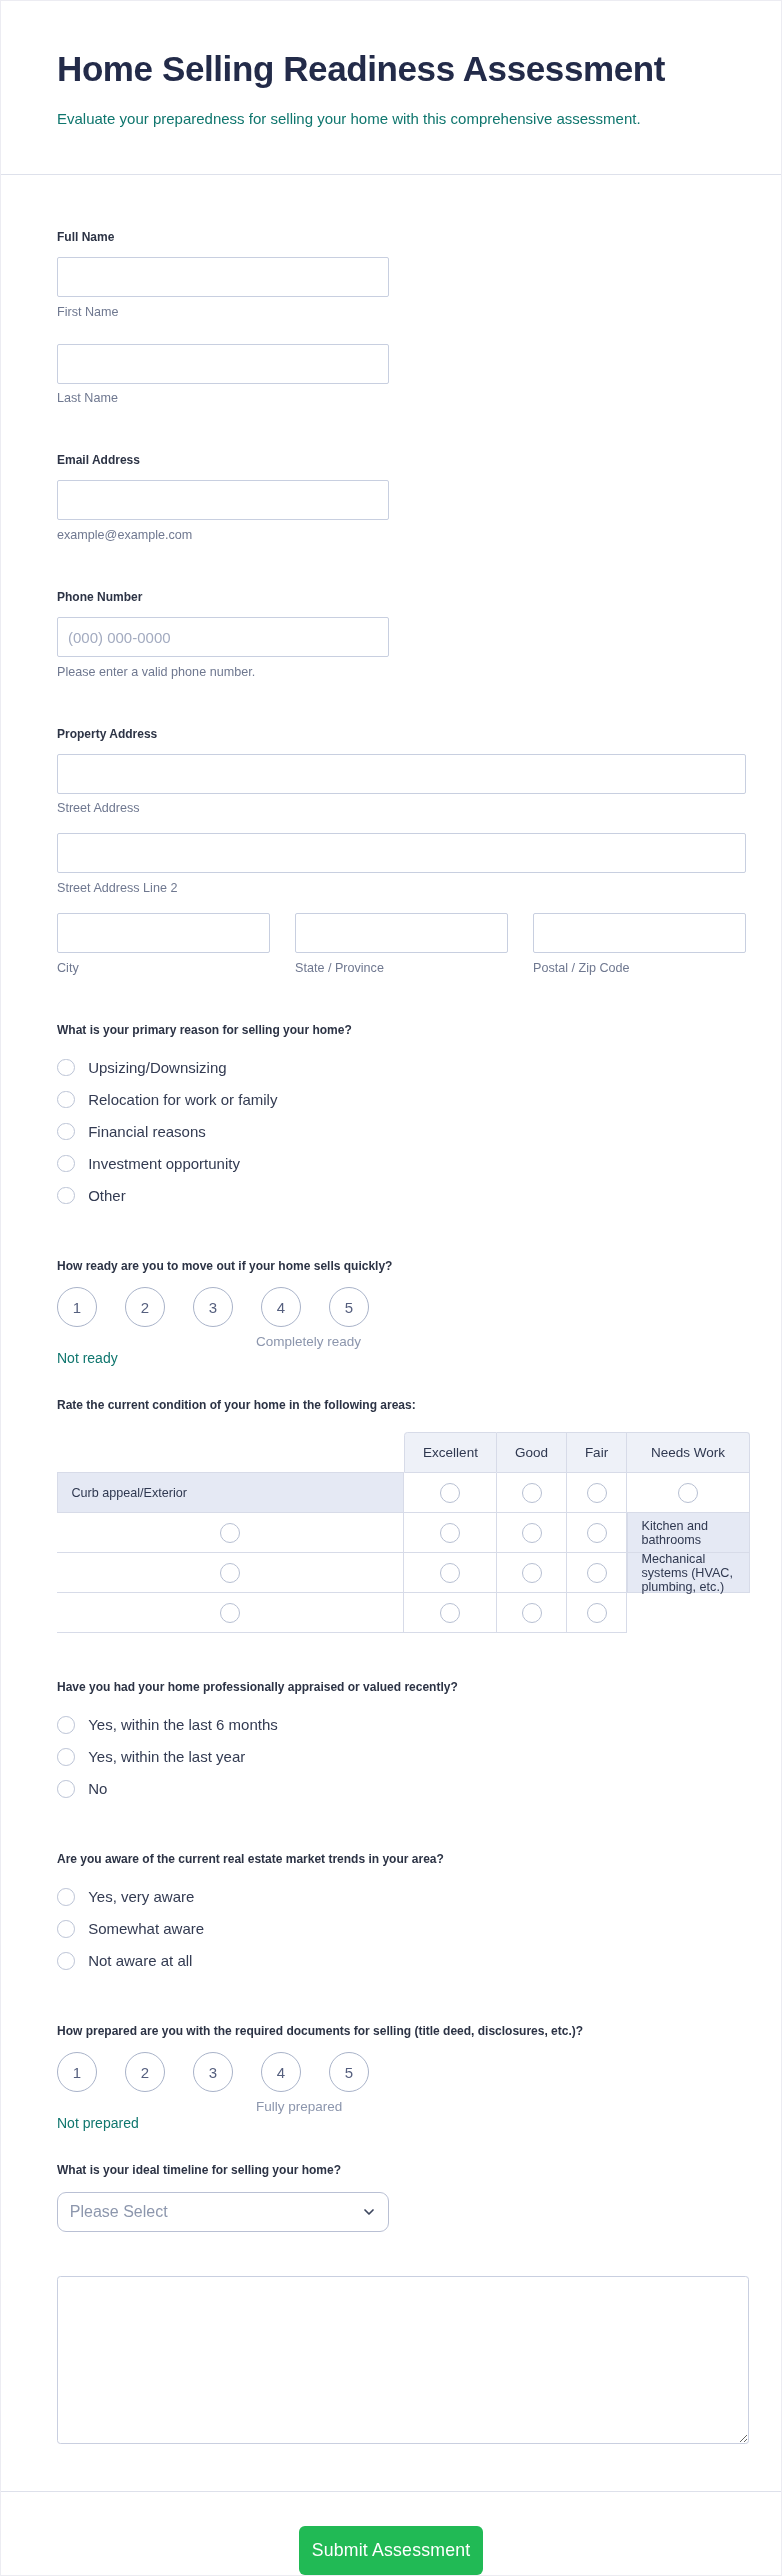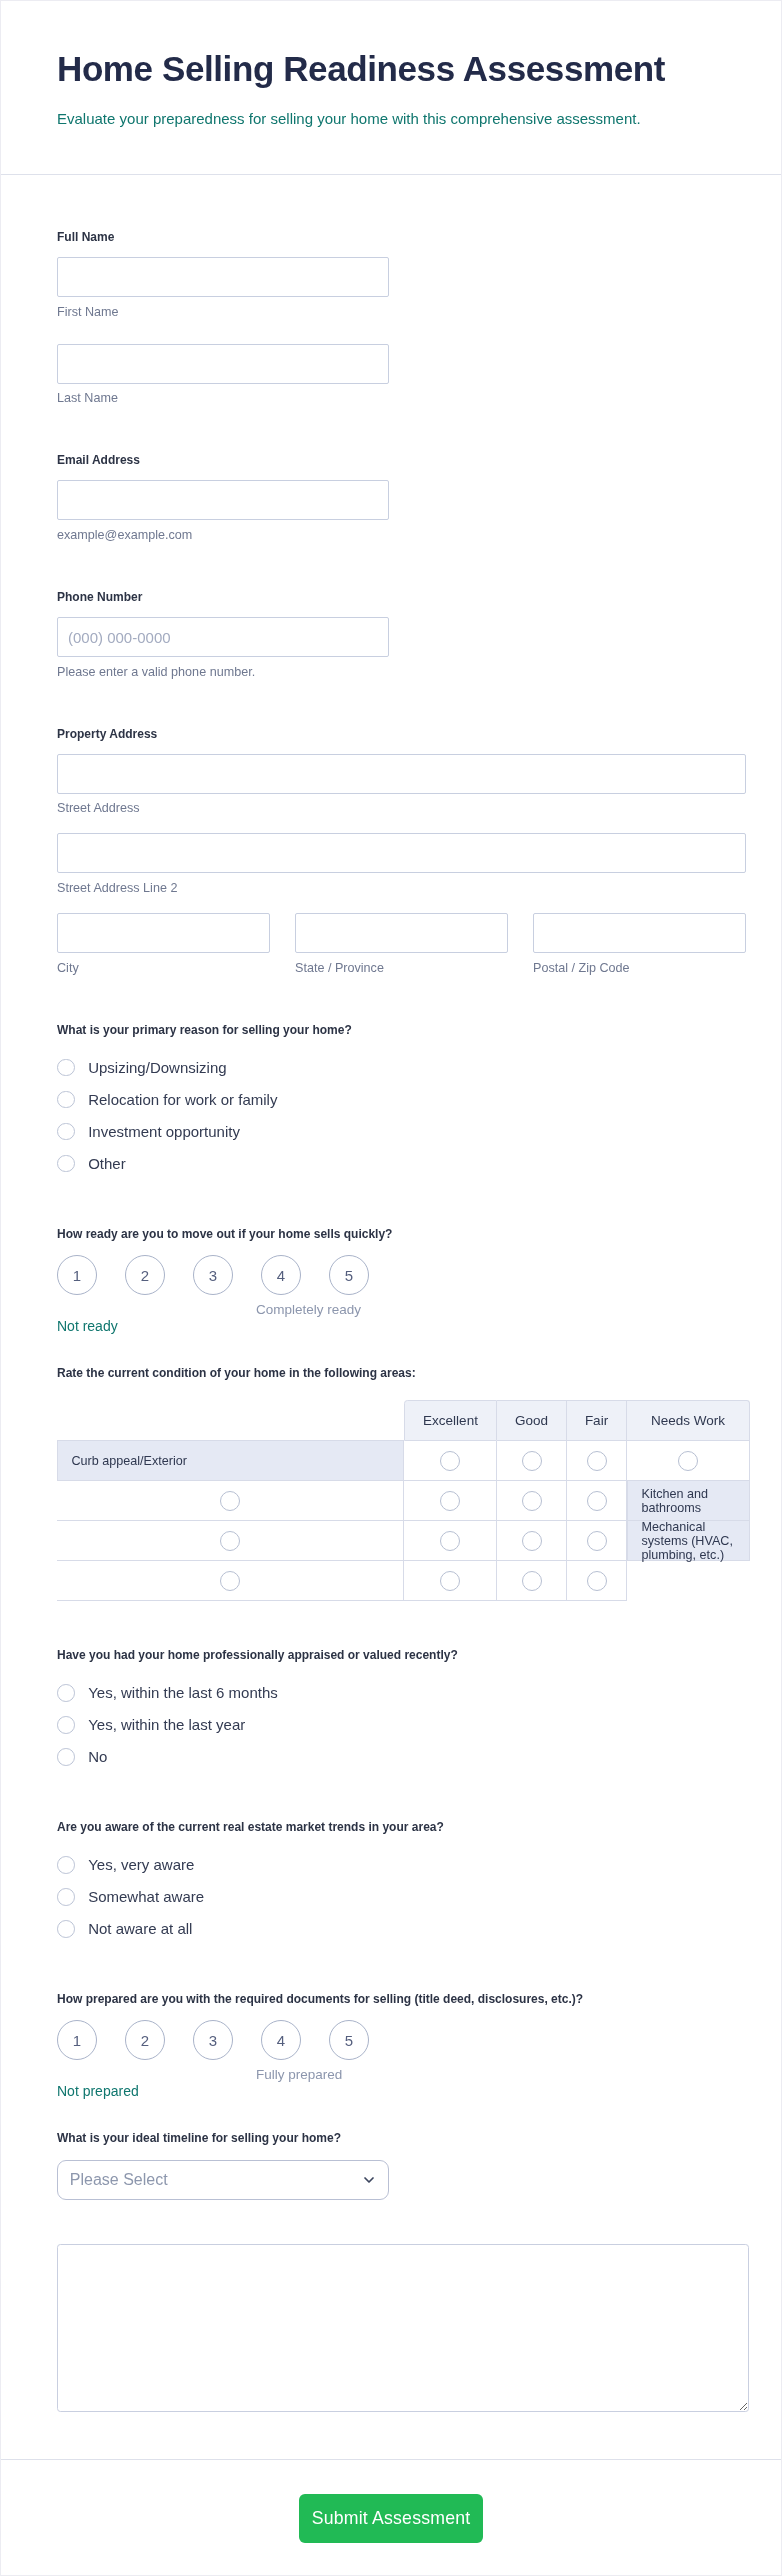--- a/index.html
+++ b/index.html
@@ -161,20 +161,24 @@
       <label class="opt-row">
         <input type="radio" name="reason" class="radio" style="">
         <span class="opt-text">Upsizing/Downsizing</span>
       </label>
       <label class="opt-row">
         <input type="radio" name="reason" class="radio" style="">
         <span class="opt-text">Relocation for work or family</span>
       </label>
       <label class="opt-row">
         <input type="radio" name="reason" class="radio" style="">
+        <span class="opt-text">Financial reasons</span>
+      </label>
+      <label class="opt-row">
+        <input type="radio" name="reason" class="radio" style="">
         <span class="opt-text">Investment opportunity</span>
       </label>
       <label class="opt-row">
         <input type="radio" name="reason" class="radio" style="">
         <span class="opt-text">Other</span>
       </label>
     </div>
 
     <div class="field">
       <div class="q-label question">How ready are you to move out if your home sells quickly?</div>

